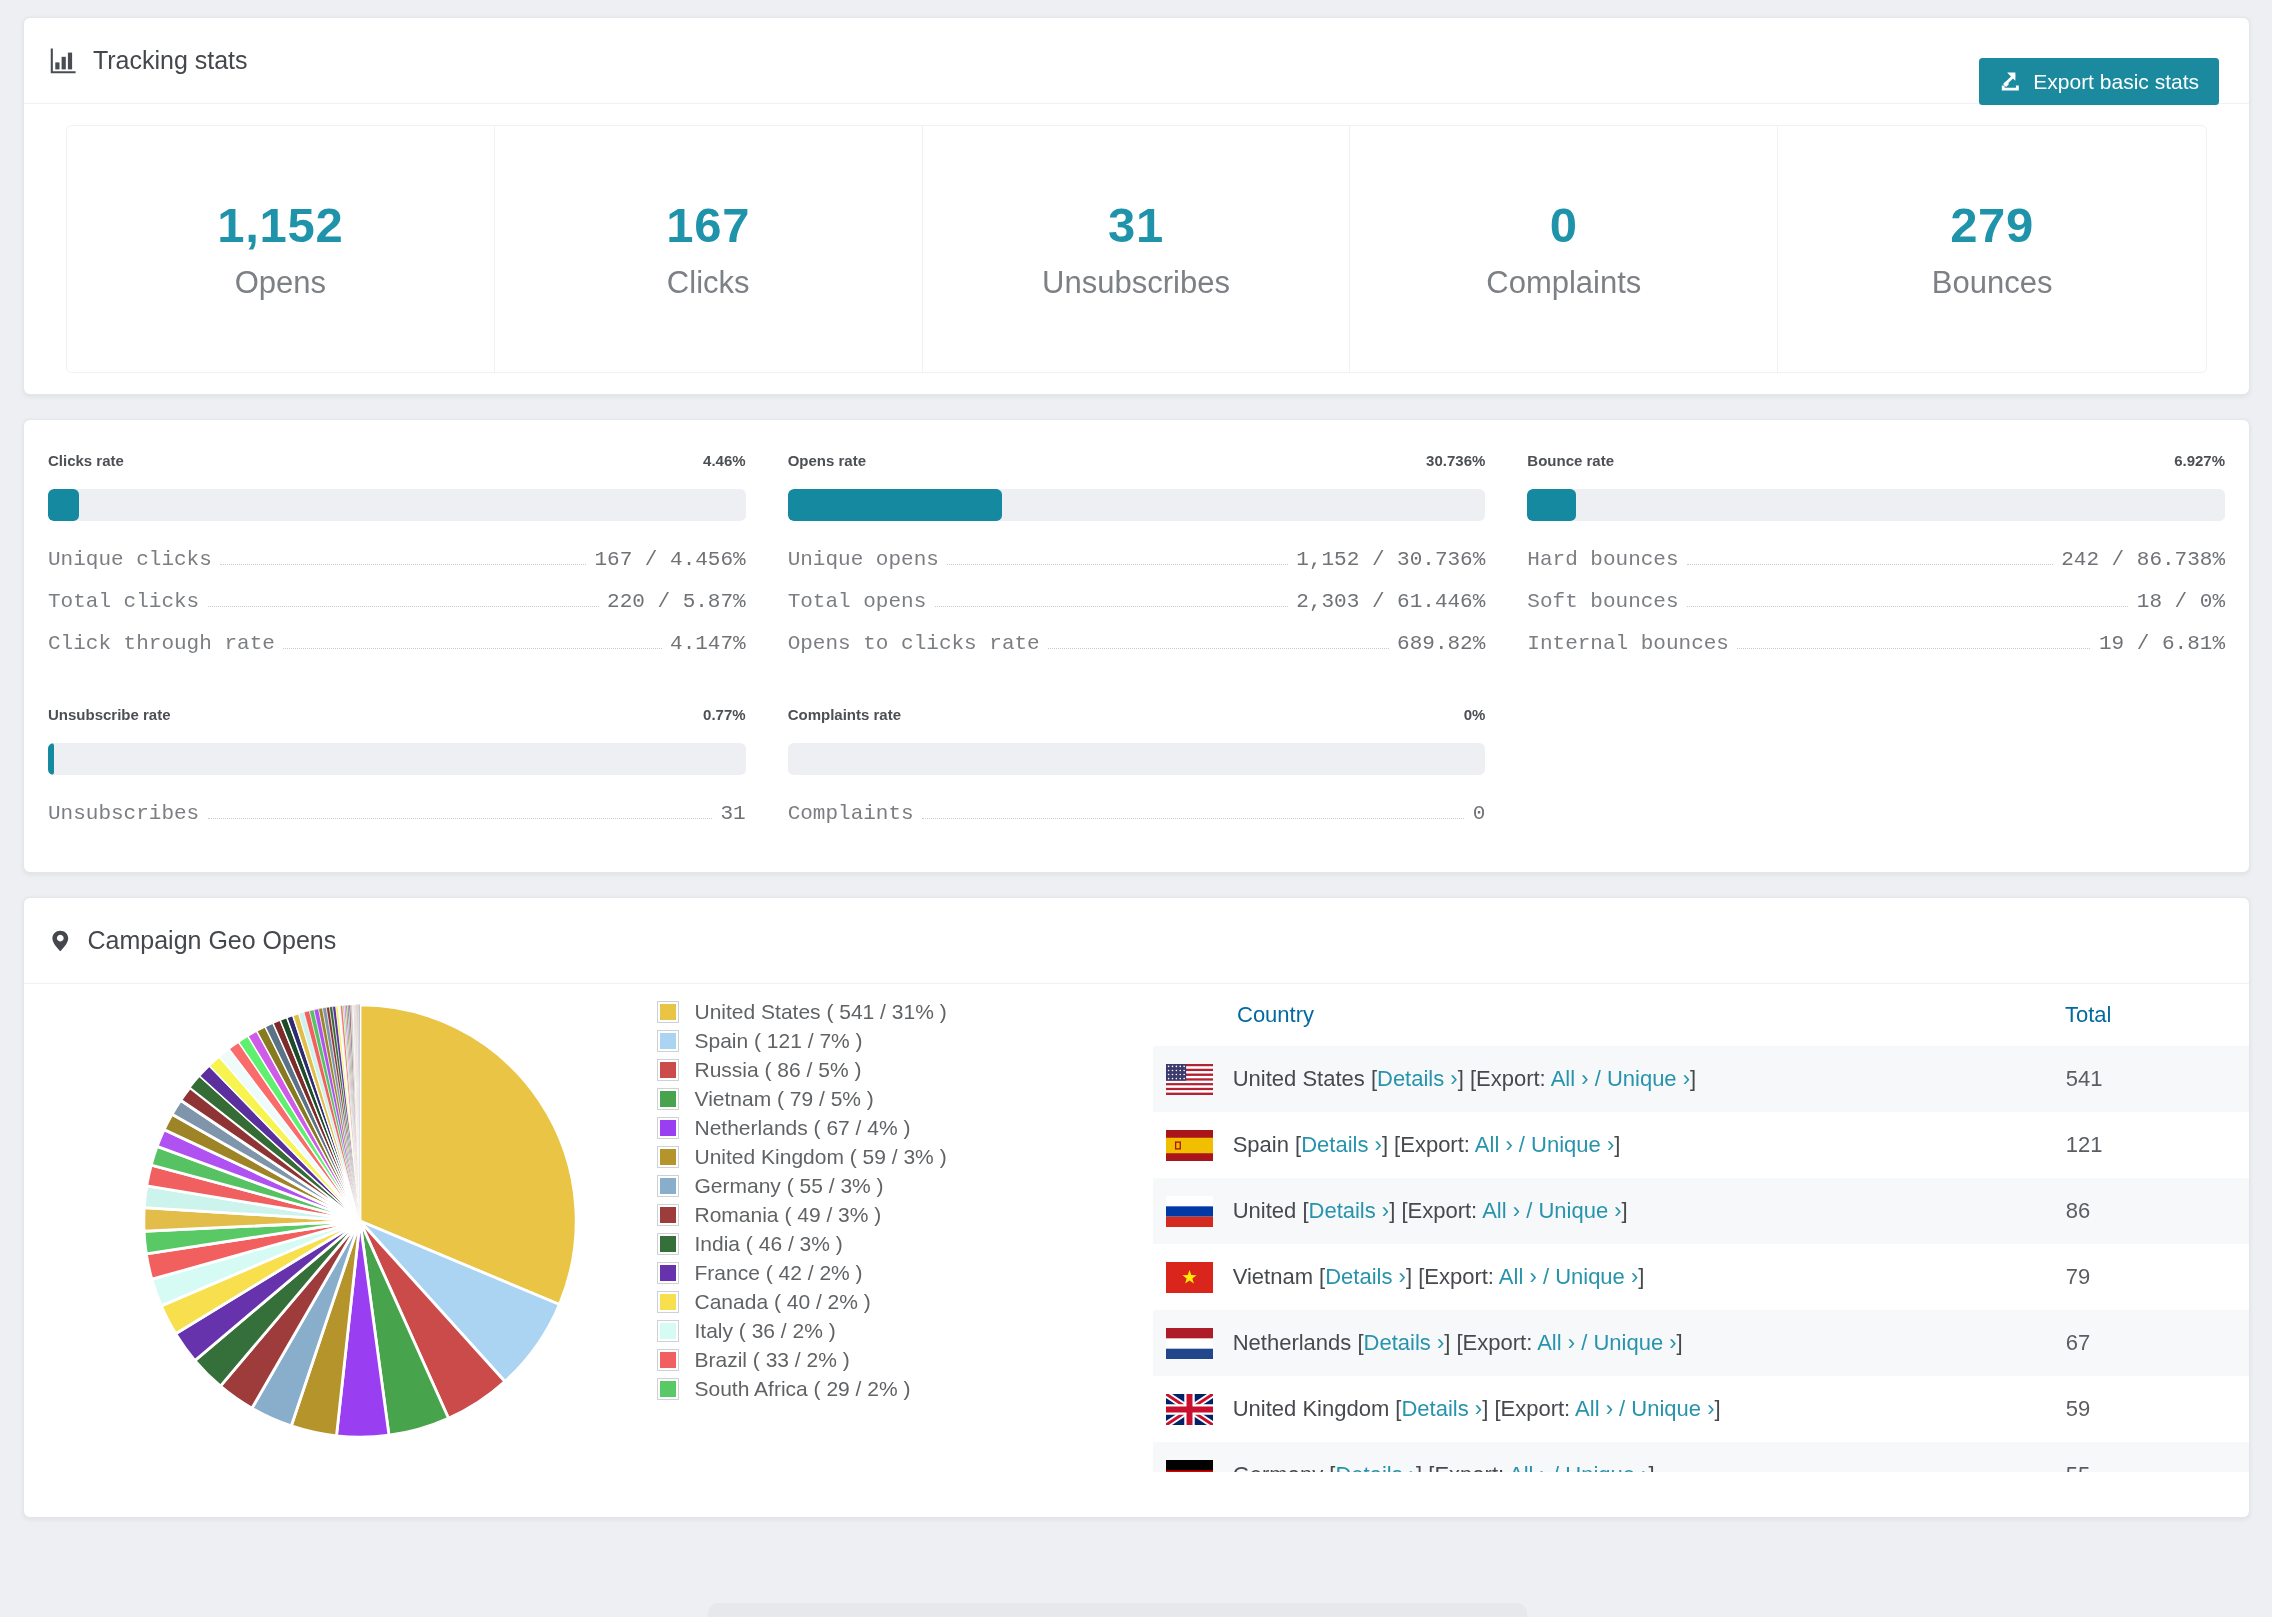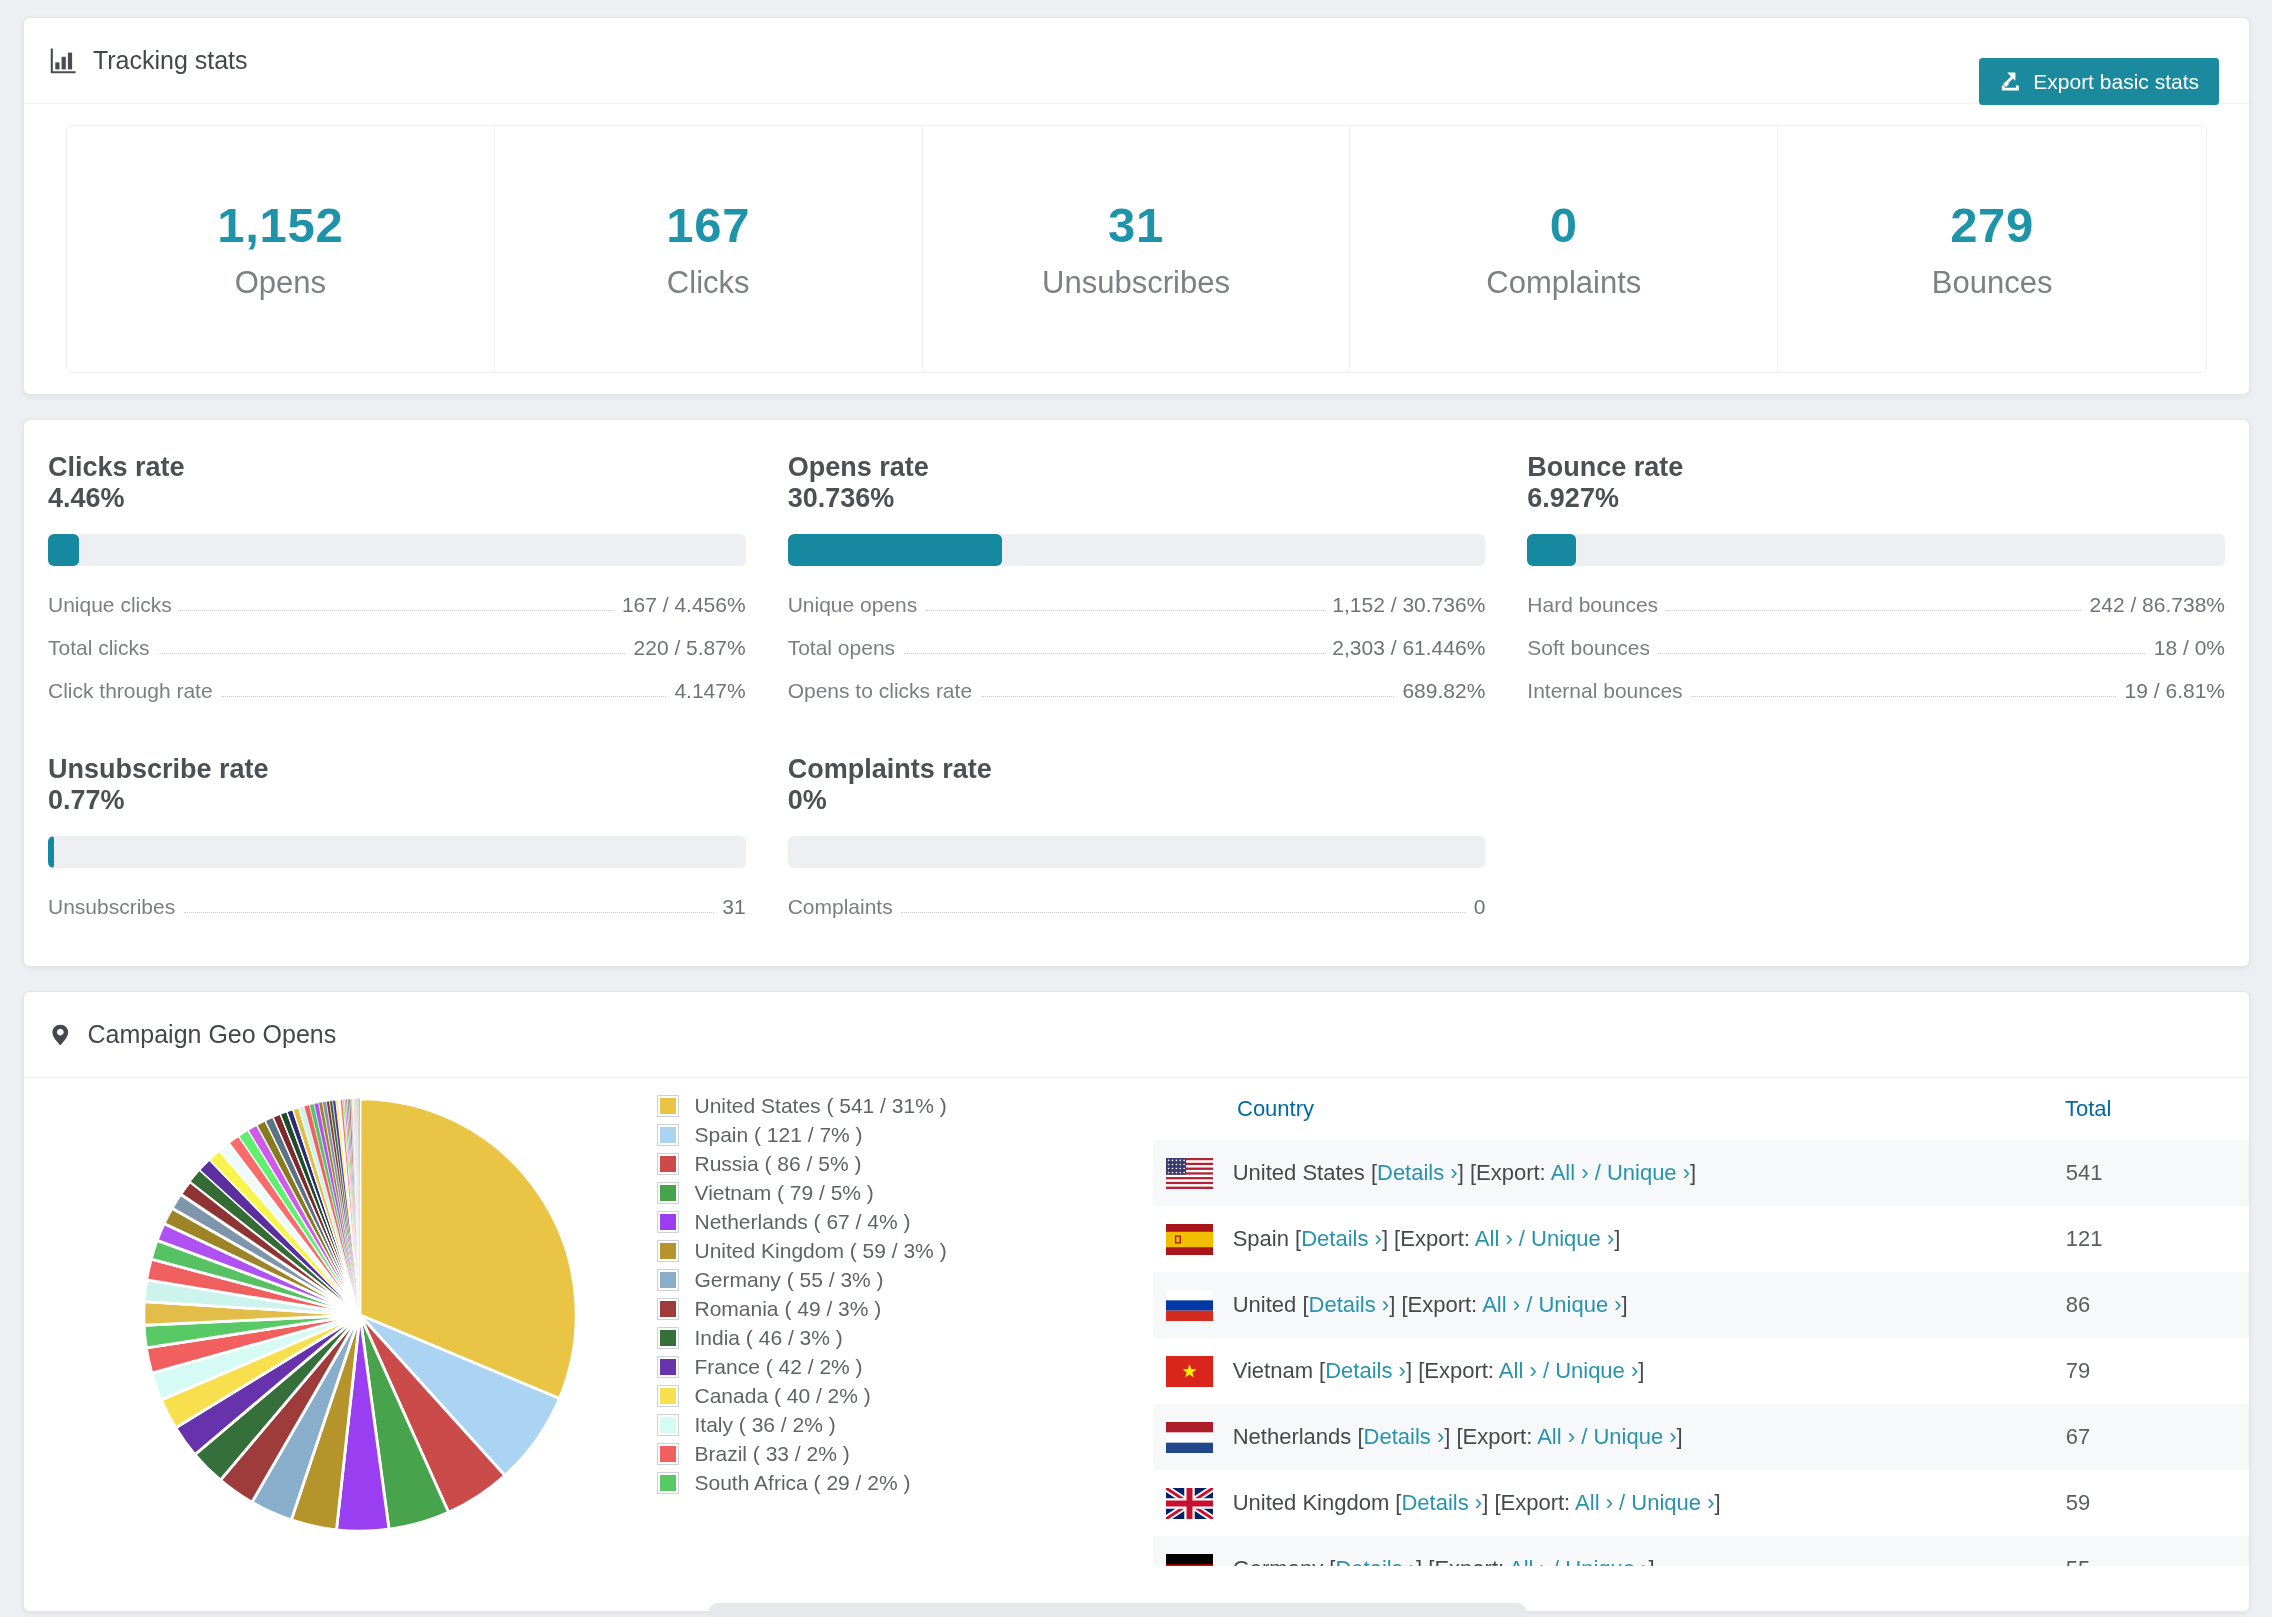--- a/index.html
+++ b/index.html
@@ -44,25 +44,25 @@
   .stat-value { font-size:49px; font-weight:700; color:#1e93a9; letter-spacing:0.7px; }
   .stat-label { font-size:31px; color:#7d8084; margin-top:11.3px; }
 
   
   .rates {
     padding:32px 24px 47px;
     display:grid; grid-template-columns:repeat(3,1fr);
     column-gap:42px; row-gap:51px;
   }
   .rate-head { display:flex; justify-content:space-between; align-items:baseline;
-    font-size:27px; font-weight:700; color:#4c4f53;flex-direction:column; }
+    font-size:15px; font-weight:700; color:#4c4f53; }
   .bar { margin-top:20px; height:32px; background:#edeff2; border-radius:5.6px; overflow:hidden; }
   .bar-fill { height:100%; background:#1489a0; border-radius:5.6px; }
   .rate-rows { margin-top:27px; }
-  .rrow { display:flex; align-items:flex-end; font-size:21px; margin-bottom:19px; }
+  .rrow { display:flex; align-items:flex-end; font-size:21px; margin-bottom:19px;font-family:Liberation Mono, monospace; }
   .rrow:last-child { margin-bottom:0; }
   .rrow-label { color:#7b7e82; flex:none; }
   .dots { flex:1; border-bottom:1.4px dotted #c9cbce; margin:0 8.5px 6.4px; min-width:28px; }
   .rrow-value { color:#6f7276; flex:none; }
 
   
   .geo-card { height:621px; overflow:hidden; margin-bottom:0; }
   .geo-body { position:relative; height:511px; }
   .pie-svg { position:absolute; left:117px; top:18.4px; }
   .legend { position:absolute; left:633px; top:17px; }

